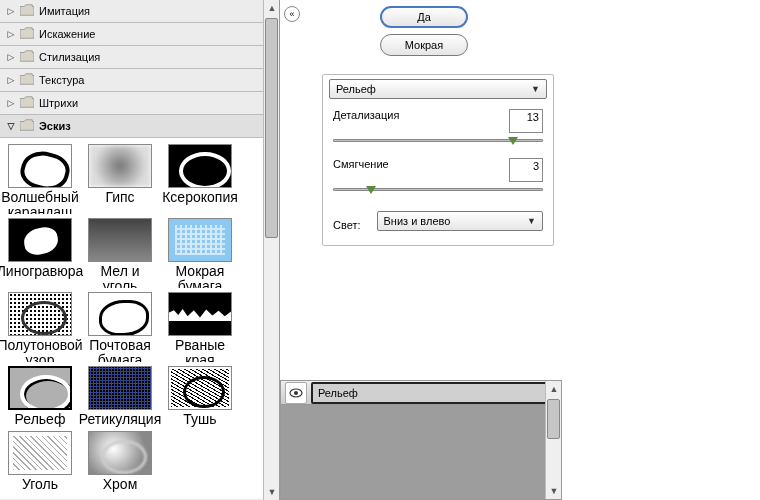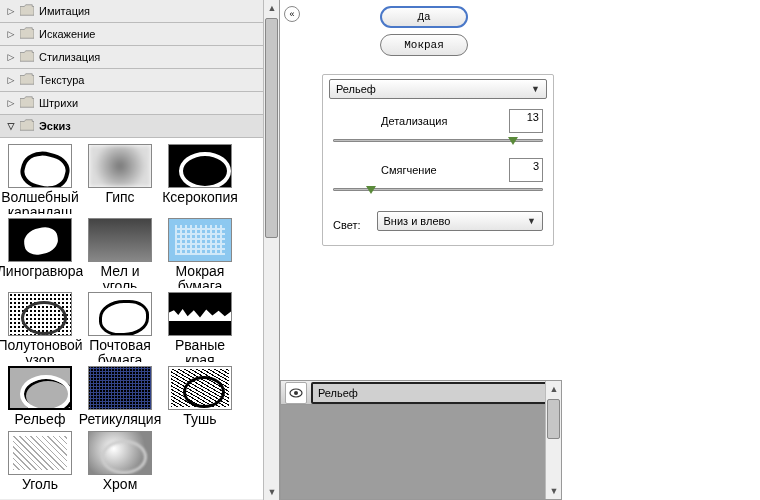--- a/index.html
+++ b/index.html
@@ -11,27 +11,27 @@
   .folder-icon-svg { width: 14px; height: 12px; margin-right: 5px; flex-shrink: 0; }
   .folder-row.open { background: #e0e0e0; font-weight: bold; }
   .thumb-grid { background: #fff; padding: 6px 4px; display: flex; flex-wrap: wrap; gap: 4px 8px; }
   .thumb { width: 72px; display: flex; flex-direction: column; align-items: center; cursor: pointer; }
   .thumb-box { width: 64px; height: 44px; border: 1px solid #888; background: #fff; display: flex; align-items: center; justify-content: center; overflow: hidden; position: relative; }
   .thumb.selected .thumb-box { border: 2px solid #000; background: #cfcfcf; }
   .thumb-label { font-size: 14px; text-align: center; margin-top: 2px; line-height: 1.1; overflow: hidden; max-height: 24px; white-space: normal; }
   .right-side { flex: 1; position: relative; background: #fff; }
   .collapse-btn { position: absolute; left: 4px; top: 6px; width: 16px; height: 16px; border: 1px solid #888; border-radius: 8px; background: #fff; display: flex; align-items: center; justify-content: center; font-size: 9px; cursor: pointer; }
   .btn-col { position: absolute; left: 100px; top: 6px; display: flex; flex-direction: column; gap: 6px; }
-  .std-btn { width: 88px; height: 22px; border: 1px solid #7a7a7a; border-radius: 11px; background: linear-gradient(#fdfdfd,#e6e6e6); cursor: pointer; display: flex; align-items: center; justify-content: center; font-family: Liberation Mono, monospace; }
+  .std-btn { width: 88px; height: 22px; border: 1px solid #7a7a7a; border-radius: 11px; background: linear-gradient(#fdfdfd,#e6e6e6); cursor: pointer; display: flex; align-items: center; justify-content: center; }
   .std-btn.primary { border: 2px solid #4a78c8; }
   .settings-group { position: absolute; left: 42px; top: 74px; width: 232px; border: 1px solid #bbb; border-radius: 2px; padding: 0; }
   .sel-row { padding: 4px 6px; }
   .select-box { width: 100%; height: 20px; border: 1px solid #7a7a7a; background: linear-gradient(#fff,#e6e6e6); display: flex; align-items: center; justify-content: space-between; padding: 0 6px; cursor: pointer; border-radius: 2px; }
   .slid-row { padding: 6px 10px 10px; }
-  .slid-top { display: flex; justify-content: space-between; align-items: center; margin-bottom: 6px; margin-left: 48px; }
+  .slid-top { display: flex; justify-content: space-between; align-items: flex-start; margin-bottom: 6px; }
   .slid-val { width: 34px; height: 24px; border: 1px solid #888; background: #fff; text-align: right; padding: 1px 3px; }
   .slider-track { height: 3px; background: #c0c0c0; border: 1px solid #888; position: relative; border-radius: 1px; }
   .slider-thumb { position: absolute; top: -3px; width: 0; height: 0; border-left: 5px solid transparent; border-right: 5px solid transparent; border-top: 8px solid #5a8a3a; margin-left: -5px; cursor: pointer; }
   .light-row { display: flex; align-items: flex-end; gap: 16px; padding: 10px 10px 14px; }
   .light-row .select-box { flex: 1; }
   .layers-panel { position: absolute; left: 0; bottom: 0; width: 282px; height: 120px; border: 1px solid #999; margin-left: 0; }
   .layers-head { height: 24px; background: linear-gradient(#eee,#ccc); border-bottom: 1px solid #999; display: flex; align-items: center; padding: 0 4px; }
   .eye-cell { width: 22px; height: 22px; border: 1px solid #aaa; background: #fff; display: flex; align-items: center; justify-content: center; margin-right: 4px; border-radius: 2px; }
   .layer-name-cell { flex: 1; height: 22px; display: flex; align-items: center; padding: 0 5px; background: #d0d0d0; border: 2px solid #222; border-radius: 2px; }
   .layers-body { height: calc(100% - 24px); background: #9d9d9d; }

